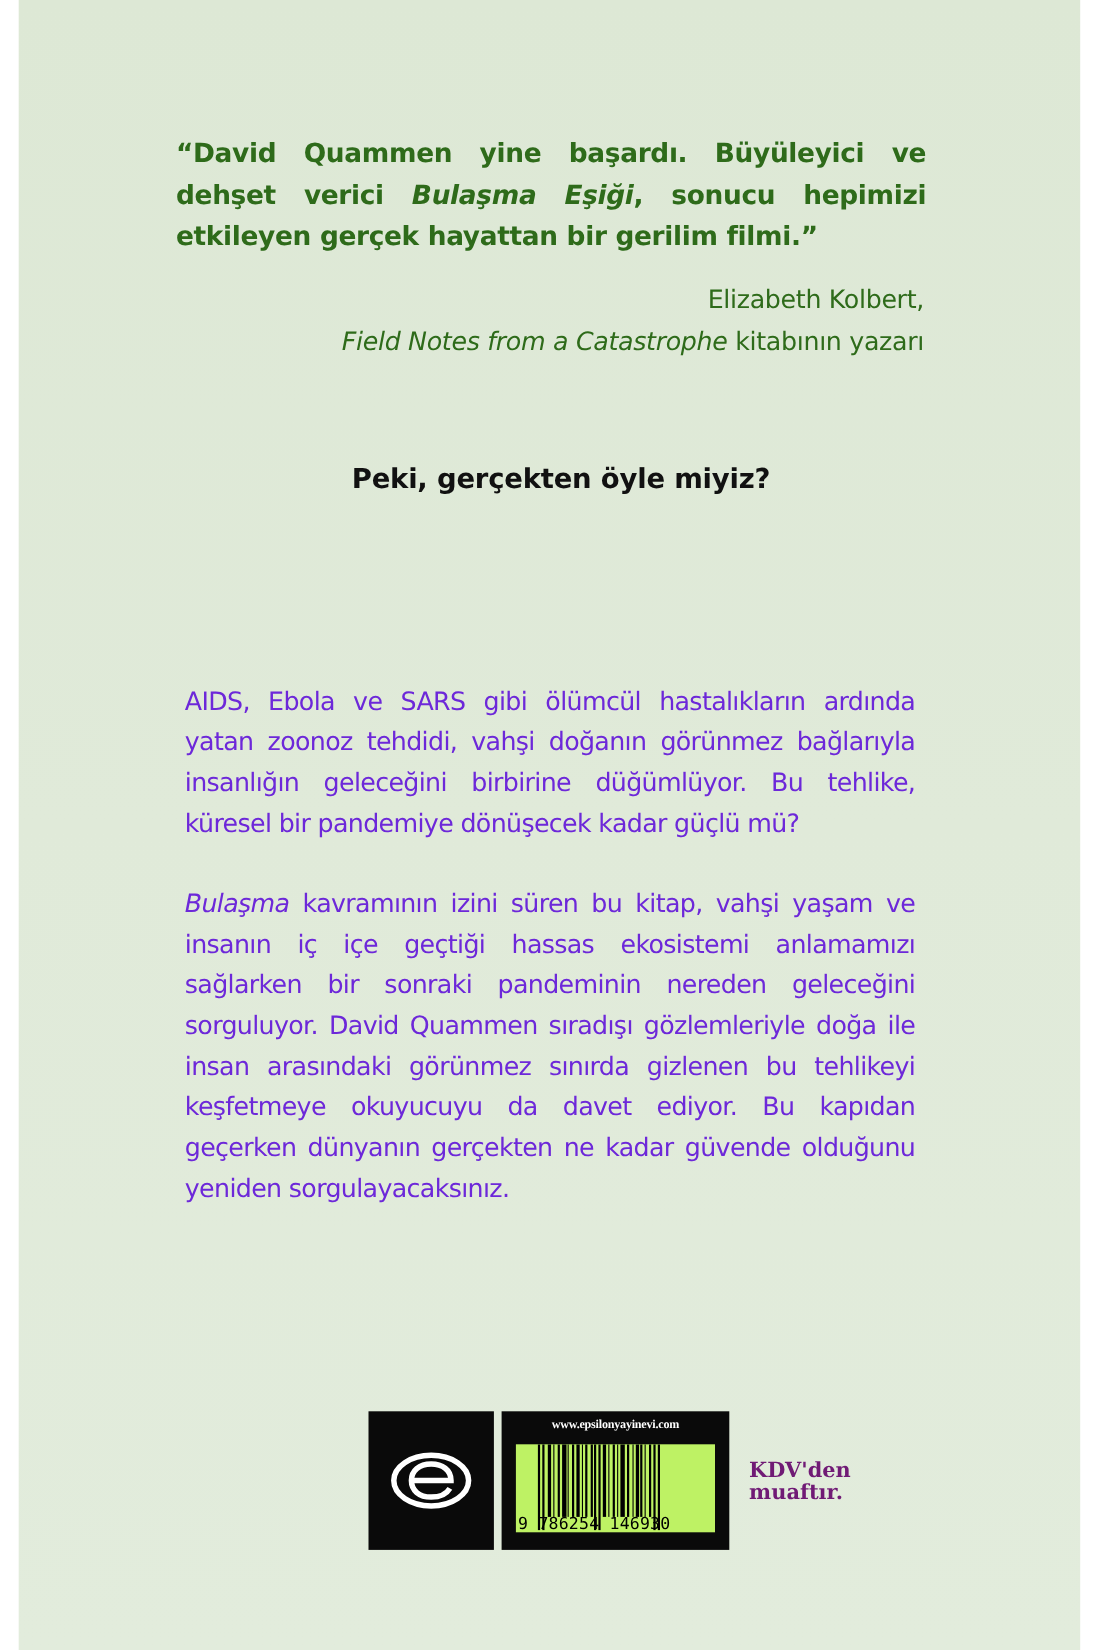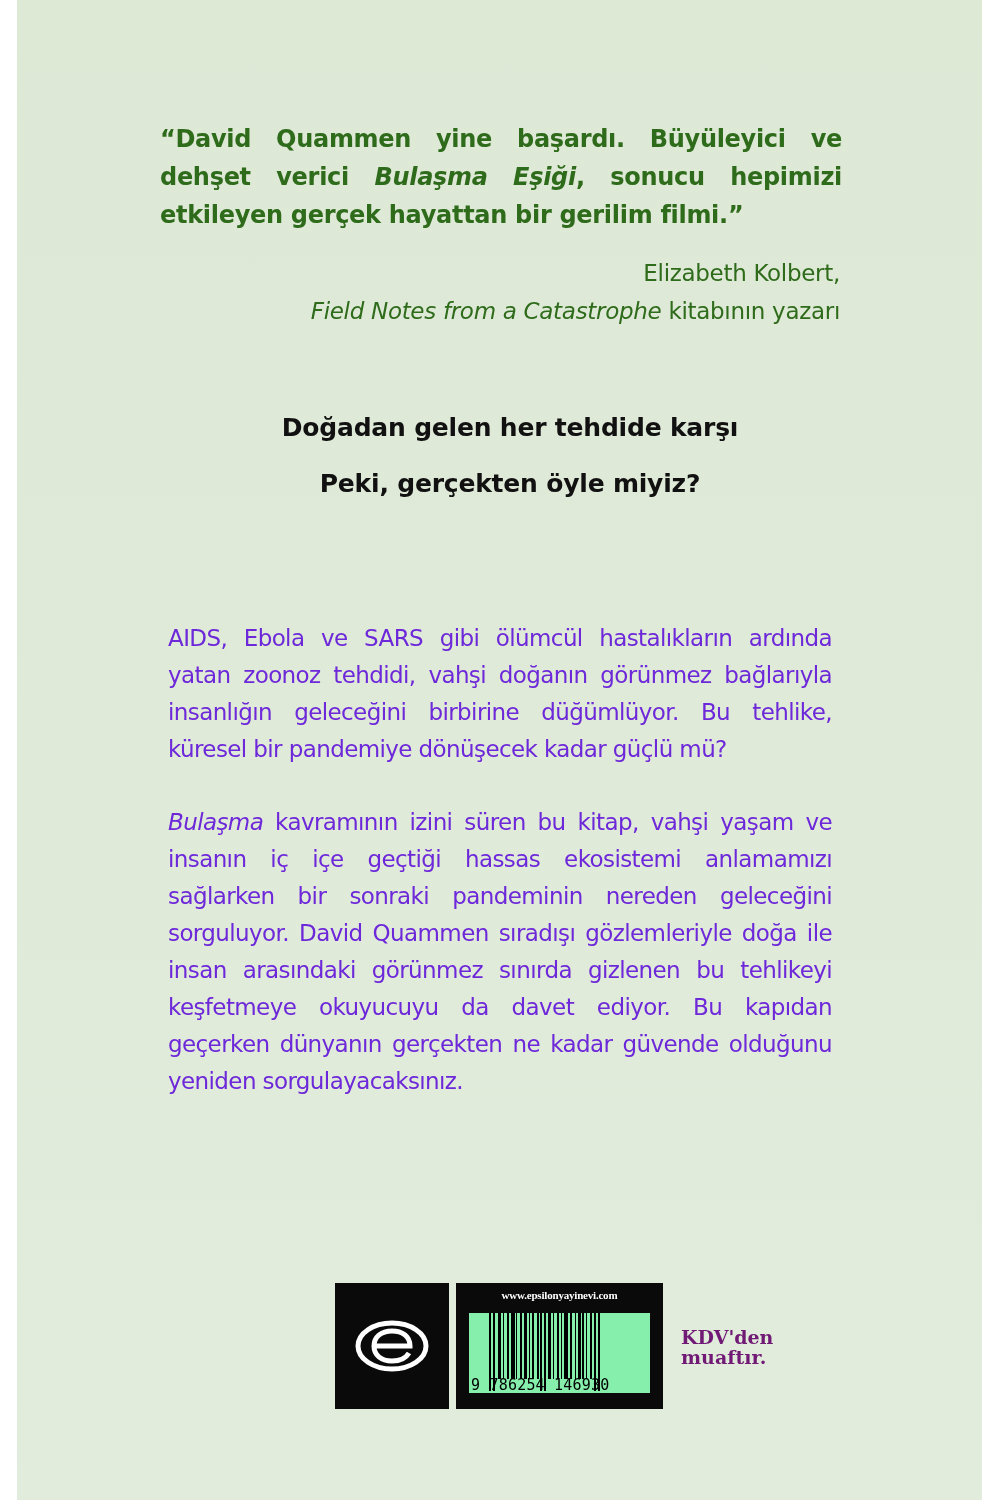--- a/index.html
+++ b/index.html
@@ -106,21 +106,21 @@
       font-size: 11px;
       color: #ffffff;
       letter-spacing: -0.2px;
     }
     .barcode {
       position: absolute;
       left: 13px;
       top: 30px;
       width: 181px;
       height: 80px;
-      background: #86efac;
+      background: #bef264;
       overflow: hidden;
     }
     .bars {
       position: absolute;
       left: 20px;
       top: 0;
       width: 155px;
       height: 80px;
       display: flex;
       align-items: flex-start;
@@ -157,21 +157,20 @@
 <div class="cover"></div>
 
 <div class="quote"><span>“</span><span>David Quammen yine başardı. Büyüleyici ve dehşet verici </span><i>Bulaşma Eşiği</i><span>, sonucu hepimizi etkileyen gerçek hayattan bir gerilim filmi.</span><span>”</span></div>
 
 <div class="attrib">
   <div>Elizabeth Kolbert,</div>
   <div><i>Field Notes from a Catastrophe</i><span> kitabının yazarı</span></div>
 </div>
 
 <div class="headline">
-  <span class="l">Doğadan gelen her tehdide karşı</span>
   <span class="q">Peki, gerçekten öyle miyiz?</span>
 </div>
 
 <div class="body p1">AIDS, Ebola ve SARS gibi ölümcül hastalıkların ardında yatan zoonoz tehdidi, vahşi doğanın görünmez bağlarıyla insanlığın geleceğini birbirine düğümlüyor. Bu tehlike, küresel bir pandemiye dönüşecek kadar güçlü mü?</div>
 
 <div class="body p2"><i>Bulaşma</i><span> kavramının izini süren bu kitap, vahşi yaşam ve insanın iç içe geçtiği hassas ekosistemi anlamamızı sağlarken bir sonraki pandeminin nereden geleceğini sorguluyor. David Quammen sıradışı gözlemleriyle doğa ile insan arasındaki görünmez sınırda gizlenen bu tehlikeyi keşfetmeye okuyucuyu da davet ediyor. Bu kapıdan geçerken dünyanın gerçekten ne kadar güvende olduğunu yeniden sorgulayacaksınız.</span></div>
 
 <div class="logo-box">
   <svg width="76" height="52" viewBox="0 0 76 52">
     <ellipse cx="38" cy="26" rx="34" ry="23" fill="none" stroke="#ffffff" stroke-width="5"></ellipse>

